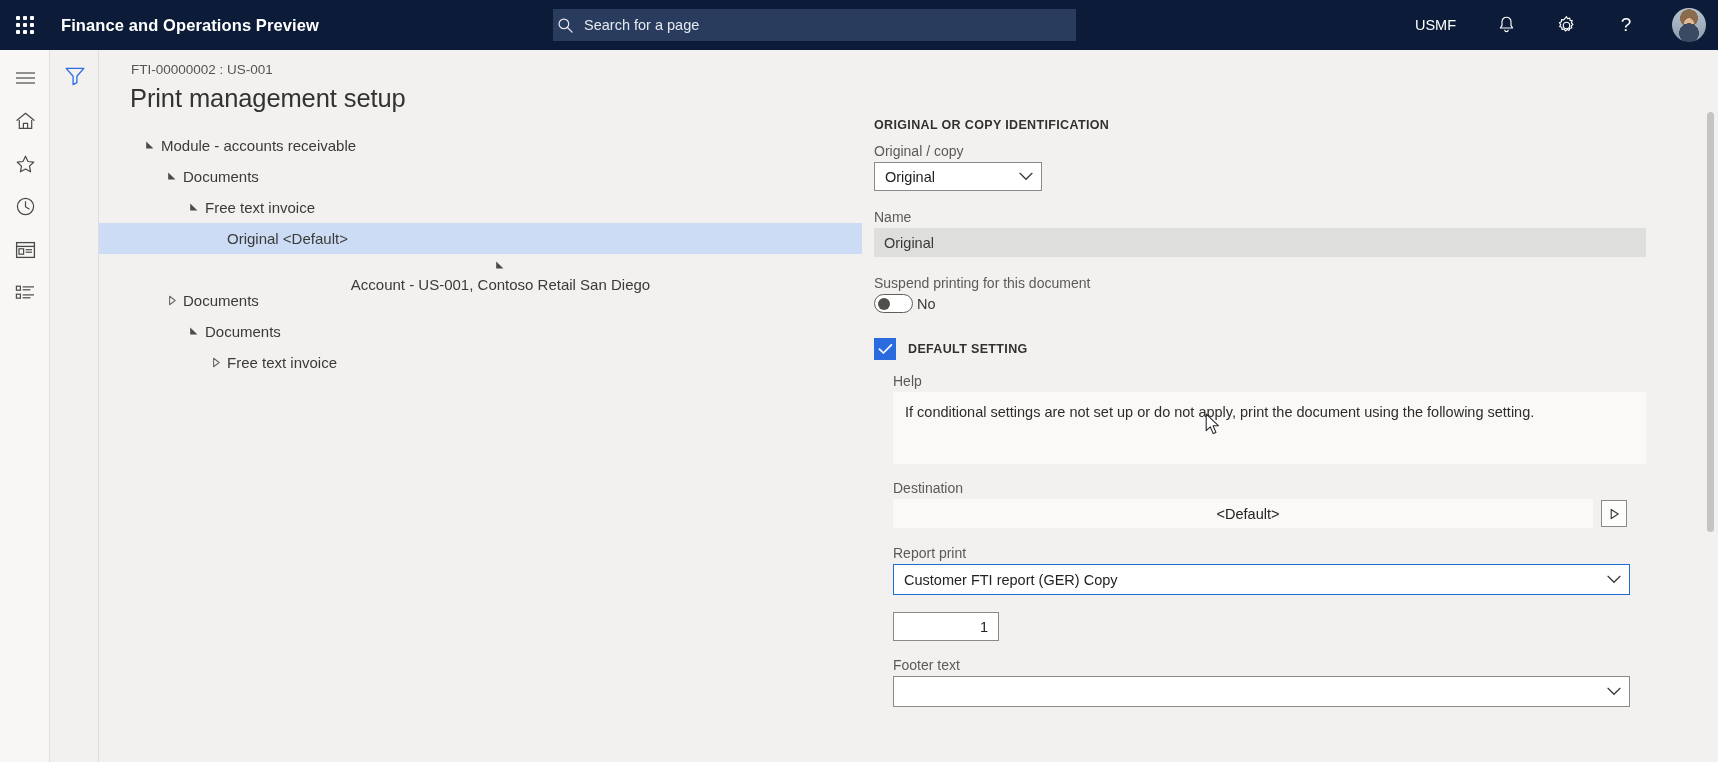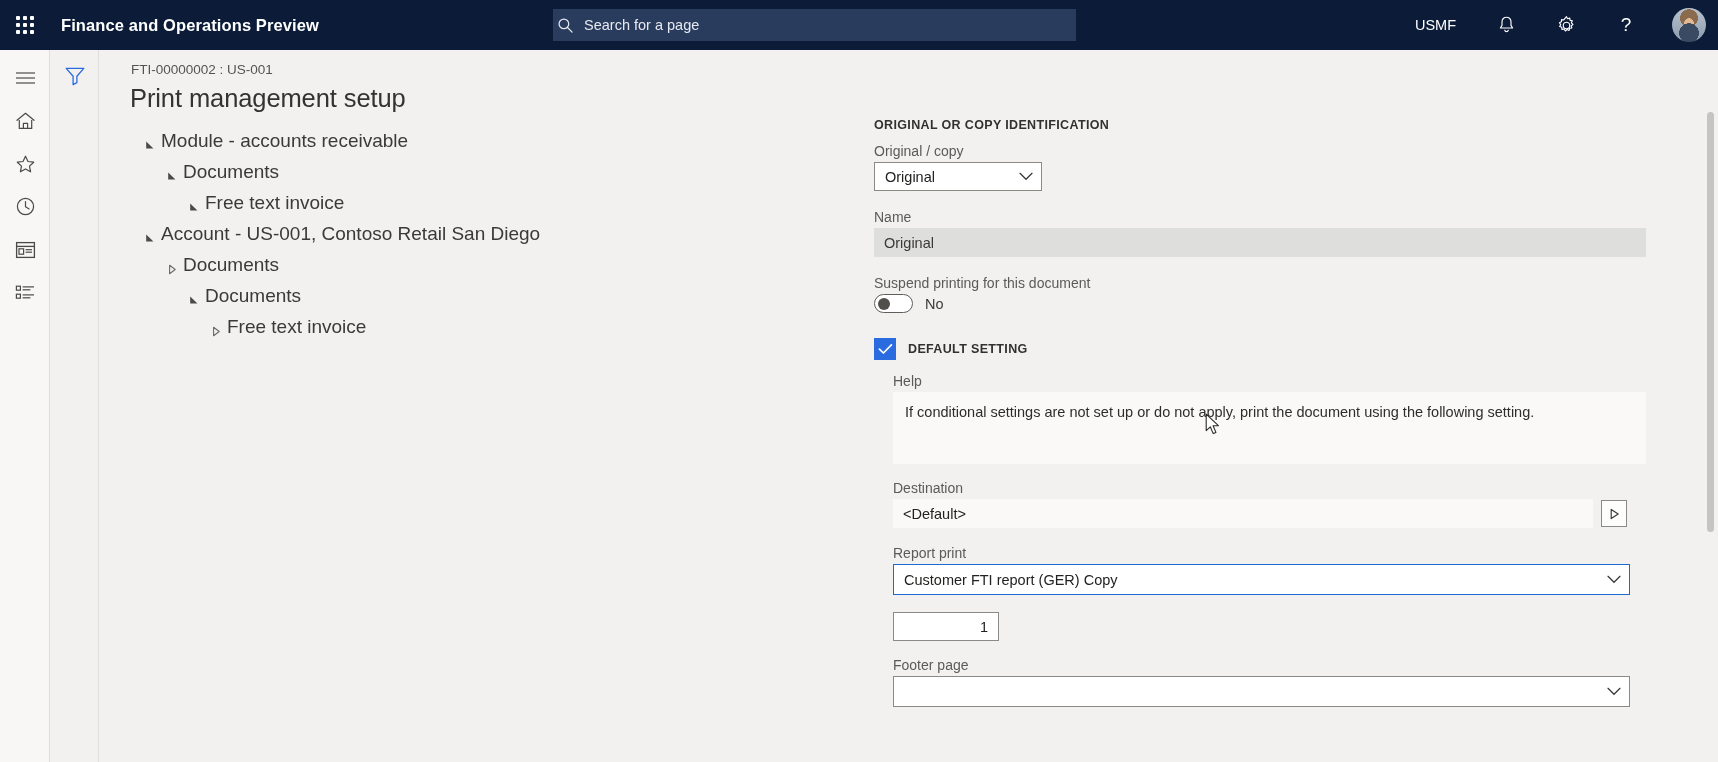--- a/index.html
+++ b/index.html
@@ -112,22 +112,22 @@
     font-size: 25.5px; color: #333332; font-weight: normal;
     letter-spacing: -.1px;
   }
 
   
   #tree {
     position: absolute; left: 0px; top: 80px;
     width: 763px;
   }
   .tree-row {
-    height: 31px; display: flex; 
-    cursor: pointer; font-size: 19px; color: #3b3a38;
+    height: 31px; display: flex; align-items: center;
+    cursor: pointer; font-size: 15px; color: #3b3a38;
     padding-left: 0;
   }
   .tree-row.selected { background: #cddcf5; }
   .tw {
     width: 22px; flex: 0 0 22px;
     display: flex; align-items: center; justify-content: center;
   }
   .tw svg { display: block; }
   .tree-label { white-space: nowrap; }
 
@@ -154,21 +154,21 @@
   .readonly-input {
     height: 29px; background: #dededd; border: none;
     display: flex; align-items: center; padding-left: 10px;
     font-size: 14.5px; color: #3a3937;
   }
   .flat-input {
     height: 29px; background: #faf9f8; border: none;
     display: flex; align-items: center; padding-left: 10px;
     font-size: 14.5px; color: #232221; cursor: text;
   }
-  .toggle-row { display: flex; align-items: center; gap: 12px; }
+  .toggle-row { display: flex; align-items: center; gap: 4px; }
   .toggle {
     width: 39px; height: 19px; border-radius: 10px;
     border: 1px solid #5f5e5b; background: #ffffff;
     position: relative; cursor: pointer; flex: 0 0 auto;
   }
   .toggle .knob {
     position: absolute; top: 2.5px; left: 3px;
     width: 12px; height: 12px; border-radius: 50%;
     background: #504f4c;
   }
@@ -350,21 +350,25 @@
         <span class="tree-label">Documents</span>
       </div>
       <div class="tree-row" style="padding-left: 84px;">
         <span class="tw">
           <svg width="11" height="11" viewBox="0 0 11 11">
             <path d="M1.2 8.6V1.4L8.4 8.6z" fill="#4a4a48"></path>
           </svg>
         </span>
         <span class="tree-label">Free text invoice</span>
       </div>
-      <div class="tree-row" style="padding-left: 40px;">
+      <div class="tree-row selected" style="padding-left: 106px;">
+        <span class="tw"></span>
+        <span class="tree-label">Original &lt;Default&gt;</span>
+      </div>
+      <div class="tree-row" style="padding-left: 40px; flex-direction: column;">
         <span class="tw">
           <svg width="11" height="11" viewBox="0 0 11 11">
             <path d="M1.2 8.6V1.4L8.4 8.6z" fill="#4a4a48"></path>
           </svg>
         </span>
         <span class="tree-label">Account - US-001, Contoso Retail San Diego</span>
       </div>
       <div class="tree-row" style="padding-left: 62px;">
         <span class="tw">
           <svg width="11" height="11" viewBox="0 0 11 11">
@@ -425,21 +429,21 @@
       <span class="check-label">DEFAULT SETTING</span>
     </div>
 
     <div style="padding-left:19px;">
 
       <div class="fld-label">Help</div>
       <div class="help-box" style="width:753px; height:72px; margin-bottom:16px;">If conditional settings are not set up or do not apply, print the document using the following setting.</div>
 
       <div class="fld-label">Destination</div>
       <div style="display:flex; align-items:center; gap:8px; margin-bottom:17px;">
-        <div class="flat-input" style="width:700px;">
+        <div class="flat-input" style="width:700px;justify-content:center;">
           <span>&lt;Default&gt;</span>
         </div>
         <div class="play-btn">
           <svg width="11" height="12" viewBox="0 0 11 12">
             <path d="M2.2 1.4L9.2 6 2.2 10.6z" fill="none" stroke="#3a3937" stroke-width="1.15" stroke-linejoin="round"></path>
           </svg>
         </div>
       </div>
 
       <div class="fld-label">Report print</div>
@@ -447,21 +451,21 @@
         <span>Customer FTI report (GER) Copy</span>
         <svg class="chev" width="14" height="9" viewBox="0 0 14 9">
           <path d="M1 1.3L7 7.3 13 1.3" fill="none" stroke="#3a3937" stroke-width="1.25" stroke-linecap="round"></path>
         </svg>
       </div>
 
       <div class="num-input" style="margin-bottom:16px;">
         <span>1</span>
       </div>
 
-      <div class="fld-label">Footer page</div>
+      <div class="fld-label">Footer text</div>
       <div class="combo" style="width:737px; height:31px;">
         <span></span>
         <svg class="chev" width="14" height="9" viewBox="0 0 14 9">
           <path d="M1 1.3L7 7.3 13 1.3" fill="none" stroke="#3a3937" stroke-width="1.25" stroke-linecap="round"></path>
         </svg>
       </div>
     </div>
   </div>
 
   <div id="vscroll">

